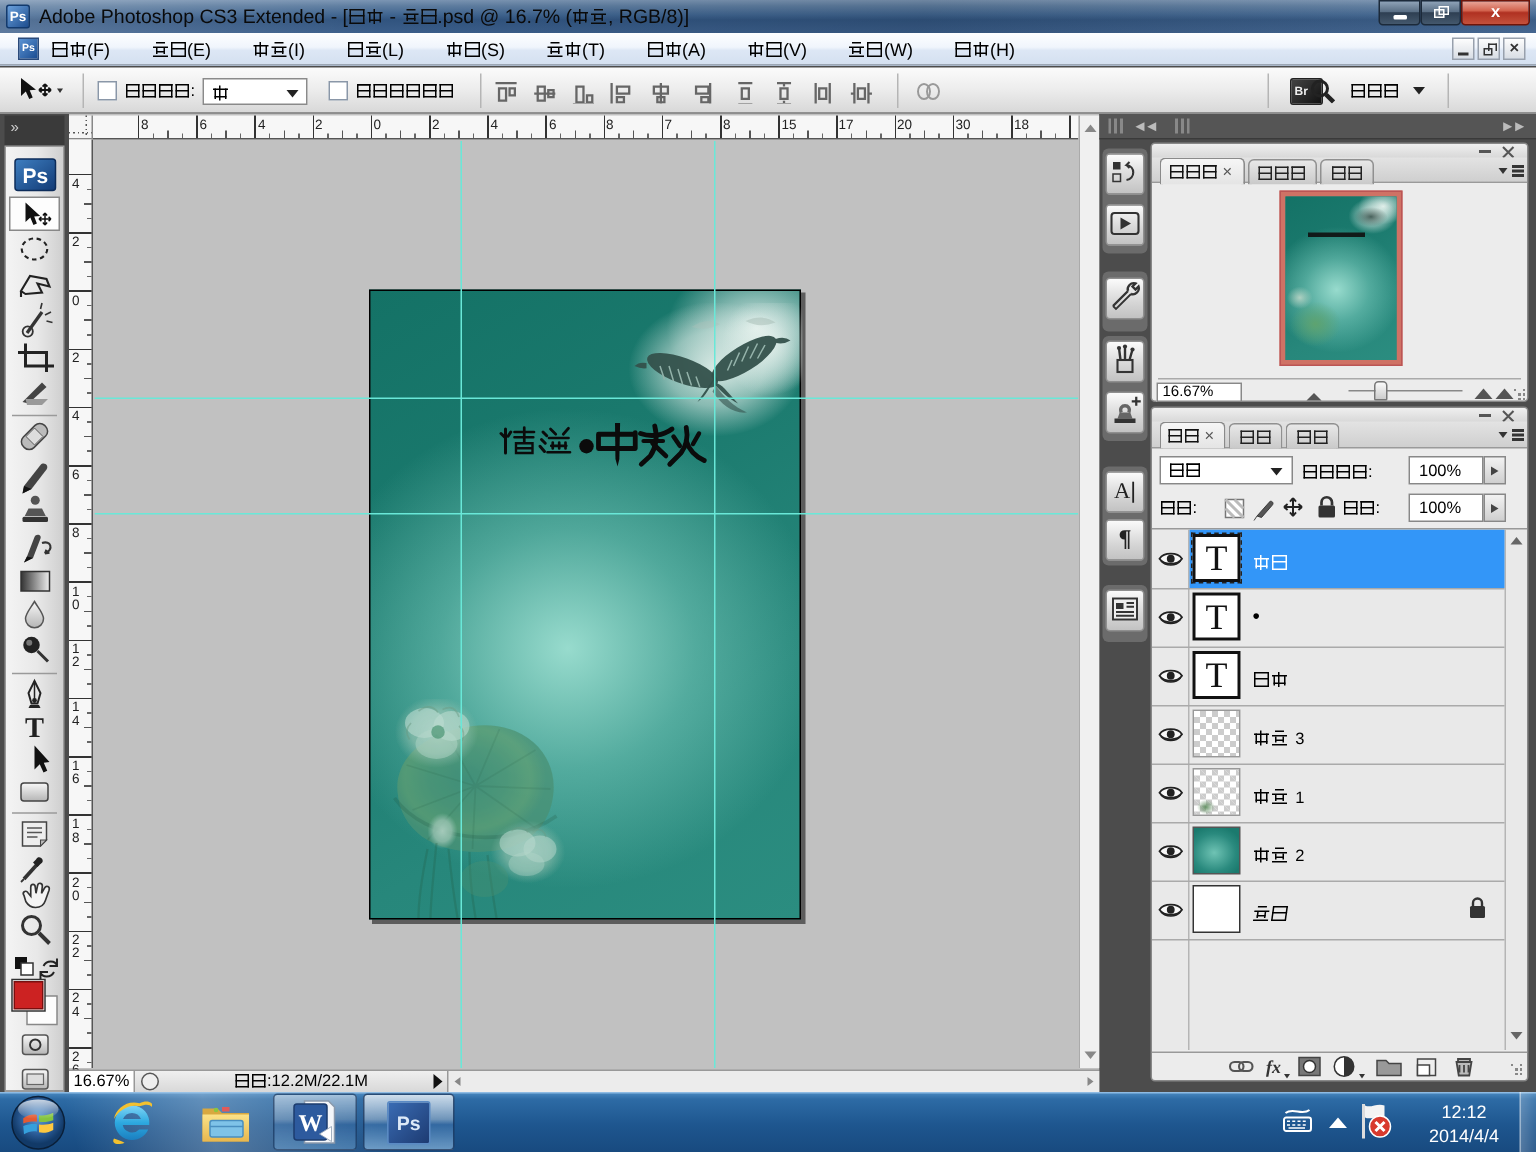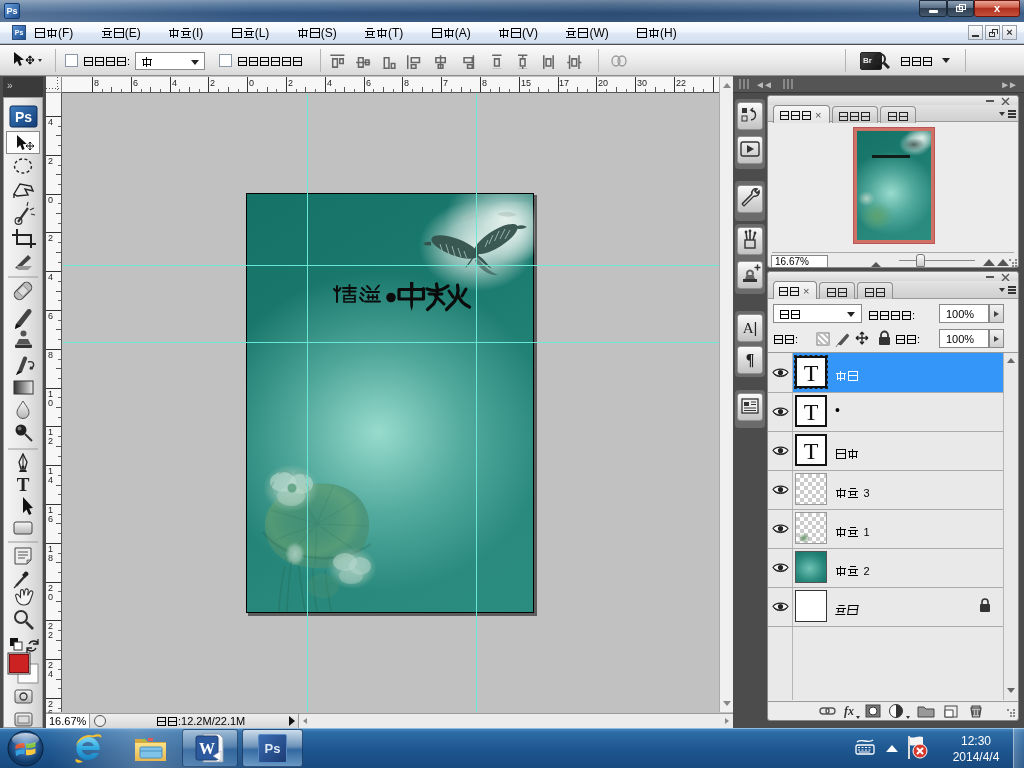--- a/index.html
+++ b/index.html
@@ -13,20 +13,21 @@
 .g3{background-image:linear-gradient(currentColor,currentColor),linear-gradient(currentColor,currentColor),linear-gradient(currentColor,currentColor),linear-gradient(currentColor,currentColor),linear-gradient(currentColor,currentColor),linear-gradient(currentColor,currentColor);background-size:6px 1px,10px 1px,6px 1px,10px 1px,1px 4px,1px 4px;background-position:2px 0,0 3px,2px 6px,0 9px,2px 4px,7px 4px}
 .icb{width:26px;height:28px;background:linear-gradient(180deg,#fbfbfb,#d6d6d6 60%,#c2c2c2);border:1px solid #8f8f8f;border-radius:3px;overflow:hidden}
 .gs .g,.gs .g2,.gs .g3{width:9px;height:9px;background-size:9px 1px,9px 1px,9px 1px,1px 9px,1px 9px;background-position:0 0,0 4px,0 8px,0 0,8px 0}
 </style>
 </head>
 <body>
 
 <div class="abs" id="titlebar" style="left:0;top:0;width:1024px;height:22px;background:linear-gradient(180deg,#7b95b3 0%,#5e7da0 18%,#3f648f 45%,#31547f 60%,#3b5e8a 100%)">
   <div class="abs" style="left:0;top:0;width:1024px;height:22px;background:linear-gradient(100deg,rgba(255,255,255,.18) 0%,rgba(255,255,255,0) 25%,rgba(0,0,0,.10) 60%,rgba(255,255,255,.05) 100%)"></div>
   <div class="abs" style="left:4px;top:3px;width:16px;height:16px;background:linear-gradient(135deg,#6aa0dc,#1d4d8e);border:1px solid #123a6e;border-radius:2px;color:#fff;font-size:9px;font-weight:bold;text-align:center;line-height:14px">Ps</div>
+  <div class="abs" style="left:26px;top:3px;font-size:13px;color:#0a0a0a;white-space:nowrap">Adobe Photoshop CS3 Extended - [<span class="g"></span><span class="g2"></span> - <span class="g3"></span><span class="g"></span>.psd @ 16.7% (<span class="g2"></span><span class="g3"></span>, RGB/8)]</div>
 
   <div class="abs" style="left:919px;top:0;width:101px;height:17px">
     <div class="abs" style="left:0;top:0;width:28px;height:17px;background:linear-gradient(180deg,#8fa3b8 0%,#5a6f85 45%,#2e3f52 50%,#44586d 100%);border:1px solid #1c2a3a;border-radius:0 0 3px 3px">
         <div class="abs" style="left:9px;top:9px;width:9px;height:3px;background:#fff;border-radius:1px"></div>
       </div>
     <div class="abs" style="left:28px;top:0;width:27px;height:17px;background:linear-gradient(180deg,#8fa3b8 0%,#5a6f85 45%,#2e3f52 50%,#44586d 100%);border:1px solid #1c2a3a;border-radius:0 0 3px 3px">
       <div class="abs" style="left:8px;top:5px;width:7px;height:6px;border:1px solid #fff;background:rgba(255,255,255,.2)"></div>
       <div class="abs" style="left:11px;top:3px;width:7px;height:6px;border:1px solid #fff"></div>
     </div>
     <div class="abs" style="left:55px;top:0;width:46px;height:17px;background:linear-gradient(180deg,#e8a598 0%,#d3644f 40%,#b03121 50%,#c4513c 100%);border:1px solid #6e1408;border-radius:0 0 3px 3px;color:#fff;font-weight:bold;font-size:11px;text-align:center;line-height:15px">x</div>
@@ -234,21 +235,21 @@
       <div class="abs" style="left:226px;top:1px">2</div>
       <div class="abs" style="left:265px;top:1px">4</div>
       <div class="abs" style="left:304px;top:1px">6</div>
       <div class="abs" style="left:342px;top:1px">8</div>
       <div class="abs" style="left:381px;top:1px">7</div>
       <div class="abs" style="left:420px;top:1px">8</div>
       <div class="abs" style="left:459px;top:1px">15</div>
       <div class="abs" style="left:497px;top:1px">17</div>
       <div class="abs" style="left:536px;top:1px">20</div>
       <div class="abs" style="left:575px;top:1px">30</div>
-      <div class="abs" style="left:614px;top:1px">22</div>
+      <div class="abs" style="left:614px;top:1px">18</div>
   </div>
   <div class="abs" id="vruler" style="left:0;top:17px;width:16px;height:619px;border-right:1px solid #555;background-color:#f7f7f7;background-image:repeating-linear-gradient(180deg,#333 0 1px,transparent 1px 38.8px),repeating-linear-gradient(180deg,#555 0 1px,transparent 1px 19.4px),repeating-linear-gradient(180deg,#666 0 1px,transparent 1px 9.7px);background-size:15px 612px,5px 612px,3px 612px;background-position:0 23.4px,10px 23.4px,12px 23.4px;background-repeat:no-repeat;font-size:9px;color:#222;line-height:9px">
     <div class="abs" style="left:2px;top:25px">4</div>
       <div class="abs" style="left:2px;top:64px">2</div>
       <div class="abs" style="left:2px;top:103px">0</div>
       <div class="abs" style="left:2px;top:141px">2</div>
       <div class="abs" style="left:2px;top:180px">4</div>
       <div class="abs" style="left:2px;top:219px">6</div>
       <div class="abs" style="left:2px;top:258px">8</div>
       <div class="abs" style="left:2px;top:297px">1<br>0</div>
@@ -667,16 +668,16 @@
     <rect x="1" y="7" width="18" height="9" rx="1.5" fill="none" stroke="#fff" stroke-width="1.3"></rect>
     <path d="M3 9.5 h2 M6.5 9.5 h2 M10 9.5 h2 M13.5 9.5 h2 M3 12 h2 M6.5 12 h2 M10 12 h2 M13.5 12 h2 M4 14 h11" stroke="#fff" stroke-width="1"></path>
   </svg>
   <div class="abs" style="left:886px;top:17px;width:0;height:0;border-left:6px solid transparent;border-right:6px solid transparent;border-bottom:7px solid #fff"></div>
   <svg class="abs" style="left:906px;top:7px" width="22" height="26" viewBox="0 0 22 26">
     <path d="M3 1 V24" stroke="#ddd" stroke-width="2"></path>
     <path d="M4 2 C8 4 12 0 17 2 L17 10 C12 8 8 12 4 10 Z" fill="#f4f4f4"></path>
     <circle cx="14" cy="16" r="7" fill="#d83a2e" stroke="#fff" stroke-width="1"></circle>
     <path d="M11 13 L17 19 M17 13 L11 19" stroke="#fff" stroke-width="2"></path>
   </svg>
-  <div class="abs" style="left:946px;top:6px;width:60px;height:13px;color:#fff;font-size:12px;text-align:center">12:30</div>
+  <div class="abs" style="left:946px;top:6px;width:60px;height:13px;color:#fff;font-size:12px;text-align:center">12:12</div>
   <div class="abs" style="left:941px;top:22px;width:70px;height:13px;color:#fff;font-size:12px;text-align:center">2014/4/4</div>
   <div class="abs" style="left:1013px;top:0;width:11px;height:40px;background:linear-gradient(90deg,rgba(255,255,255,.25),rgba(255,255,255,.1));border-left:1px solid rgba(255,255,255,.5)"></div>
 </div>
 
 </body></html>

